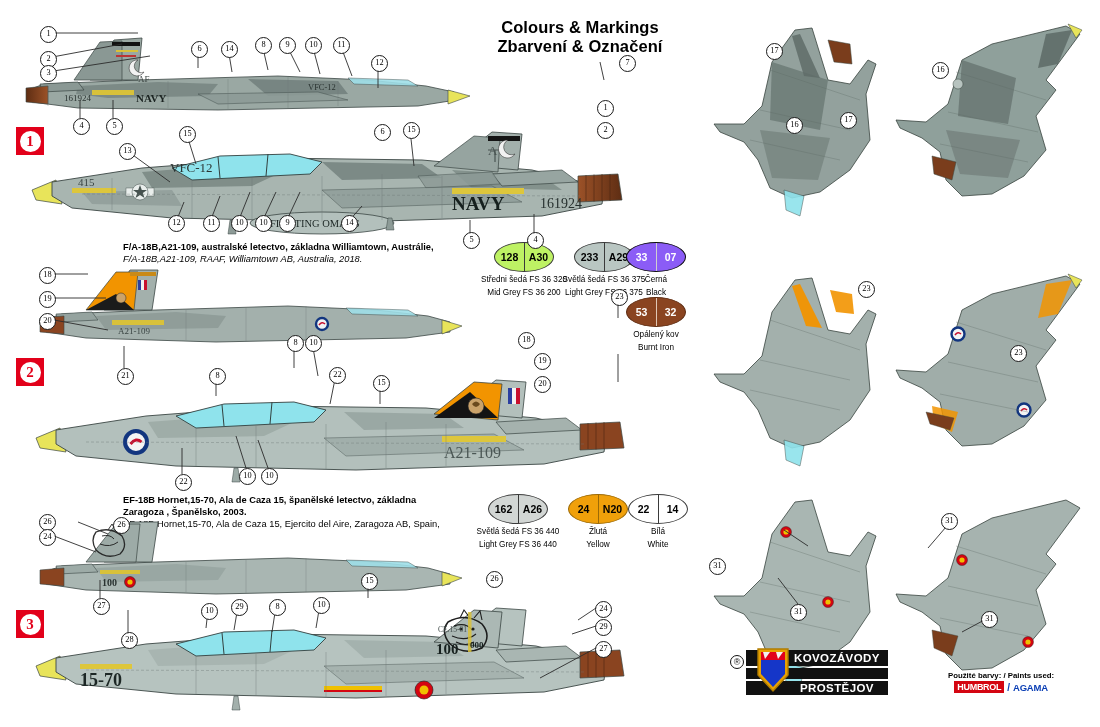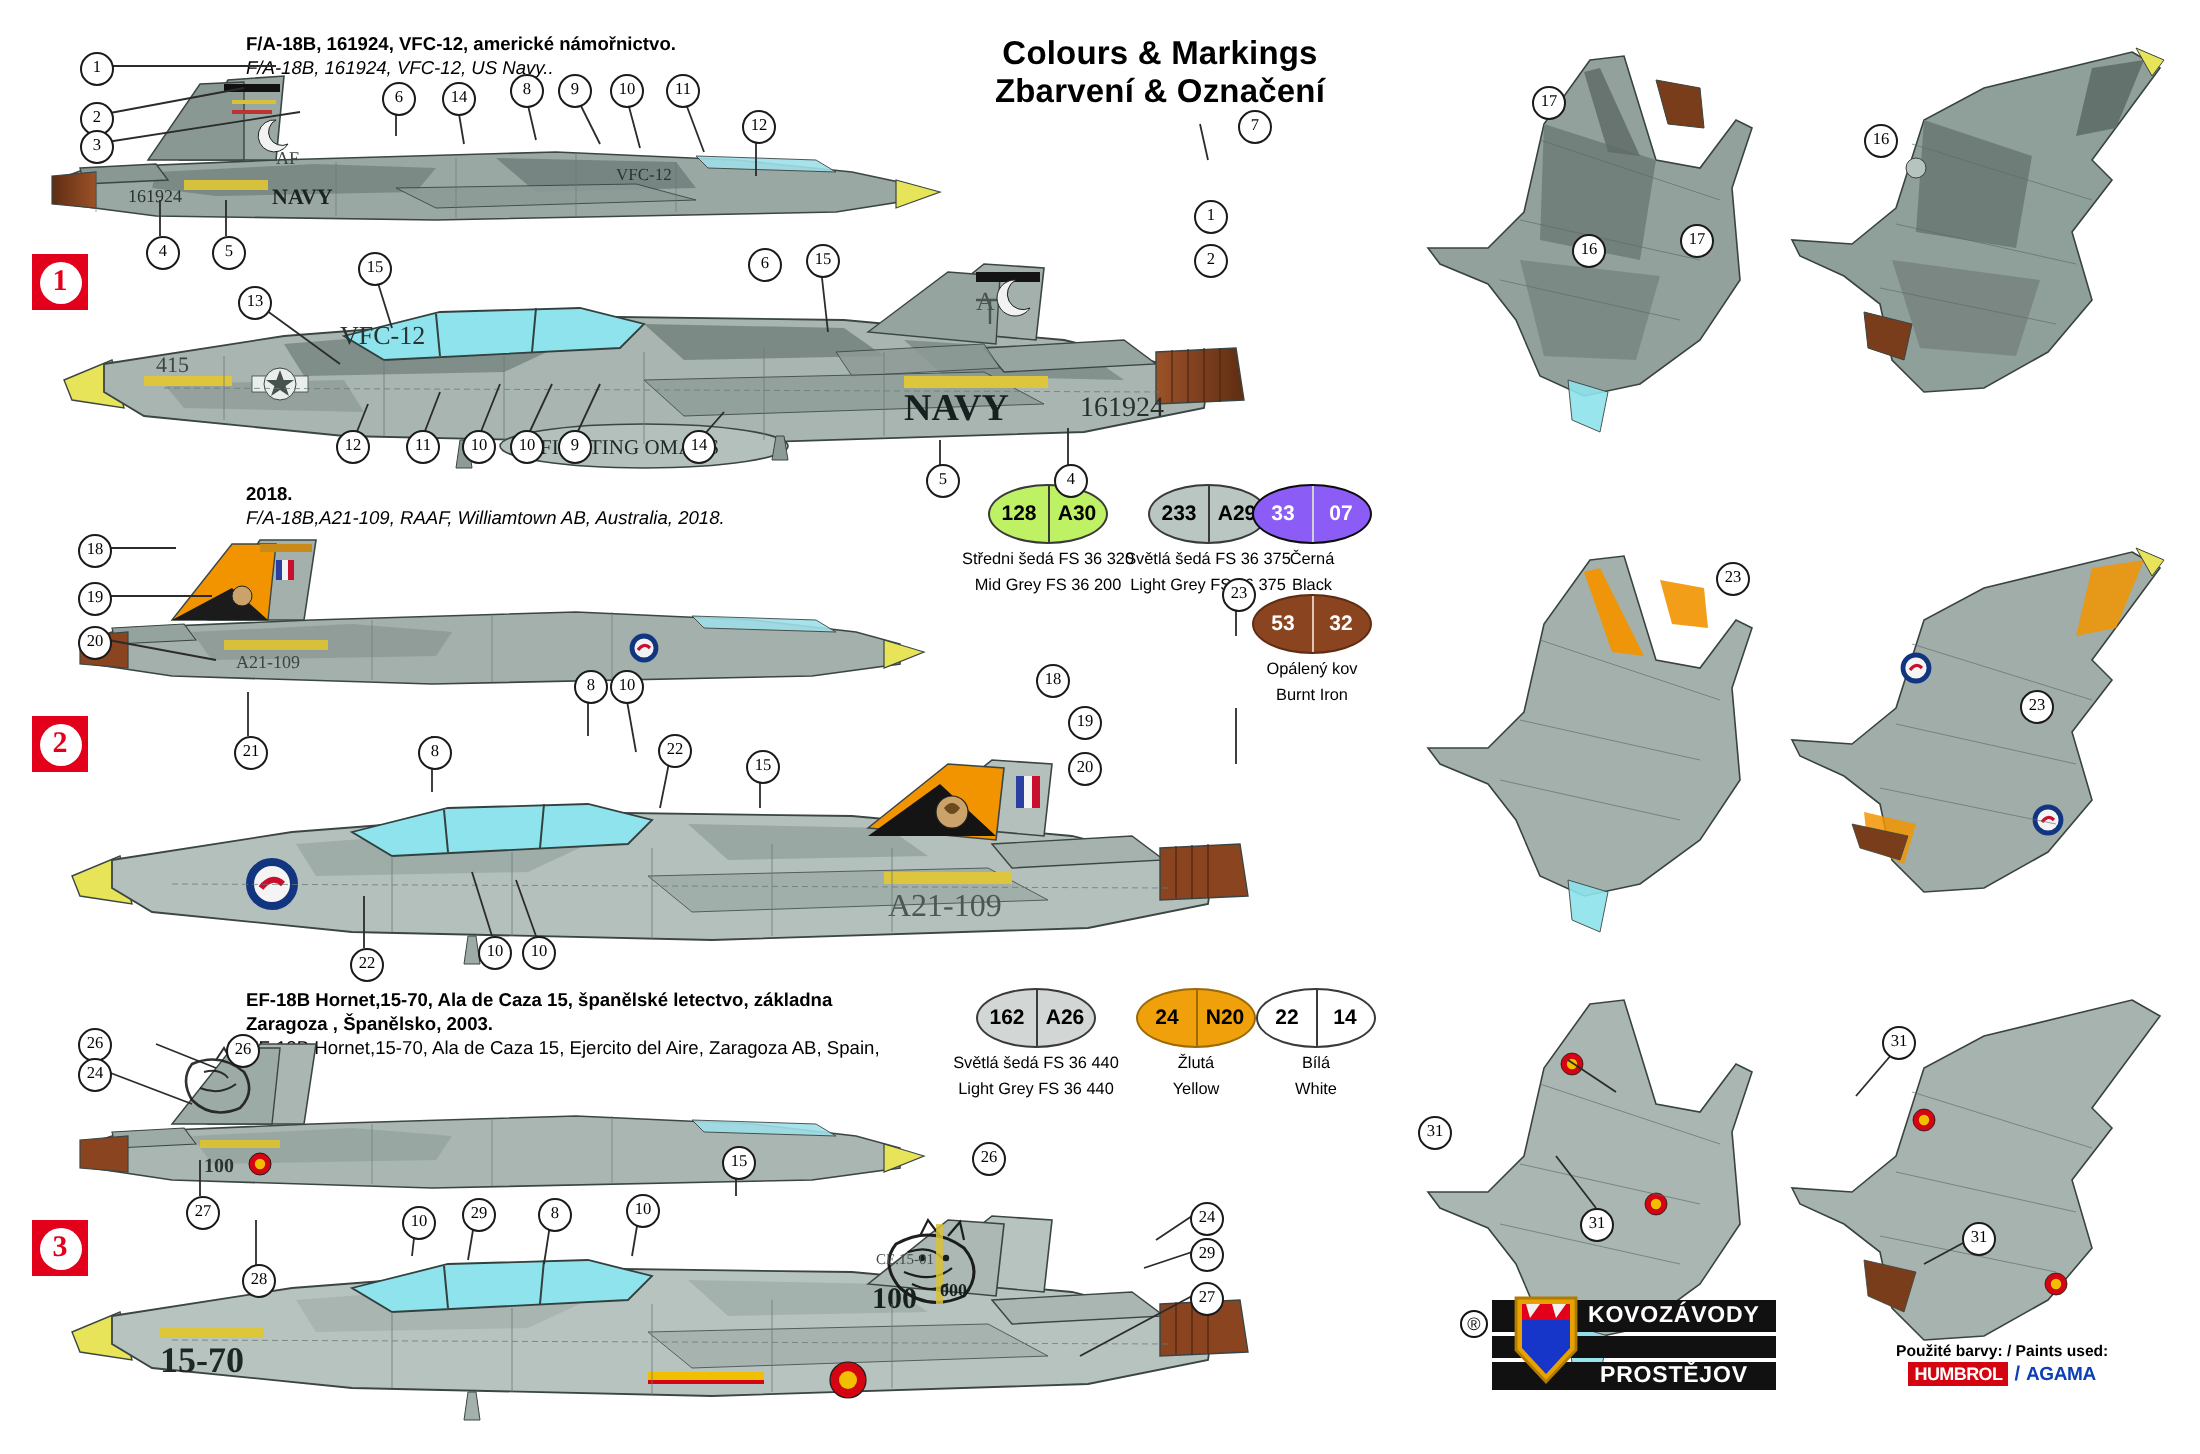--- a/index.html
+++ b/index.html
@@ -63,27 +63,23 @@
 </head>
 <body>
 
 <div class="sheet">
 
   <div class="main-title">
     <div>Colours &amp; Markings</div>
     <div>Zbarvení &amp; Označení</div>
   </div>
 
-  <div class="cap" style="left:123px;top:16px;">
-    <div class="cz">F/A-18B, 161924, VFC-12, americké námořnictvo.</div>
-    <div class="en">F/A-18B, 161924, VFC-12, US Navy..</div>
-  </div>
 
   <div class="cap" style="left:123px;top:241px;">
-    <div class="cz">2018.</div>
+    <div class="cz">F/A-18B,A21-109, australské letectvo, základna Williamtown, Austrálie,</div>
     <div class="en">F/A-18B,A21-109, RAAF, Williamtown AB, Australia, 2018.</div>
   </div>
 
   <div class="cap" style="left:123px;top:494px;">
     <div class="cz">EF-18B Hornet,15-70, Ala de Caza 15, španělské  letectvo, základna</div>
     <div class="cz">Zaragoza , Španělsko, 2003.</div>
     <div class="en noital">EF-18B Hornet,15-70, Ala de Caza 15, Ejercito del Aire, Zaragoza AB, Spain,</div>
     <div class="en noital">2006.</div>
   </div>
 

